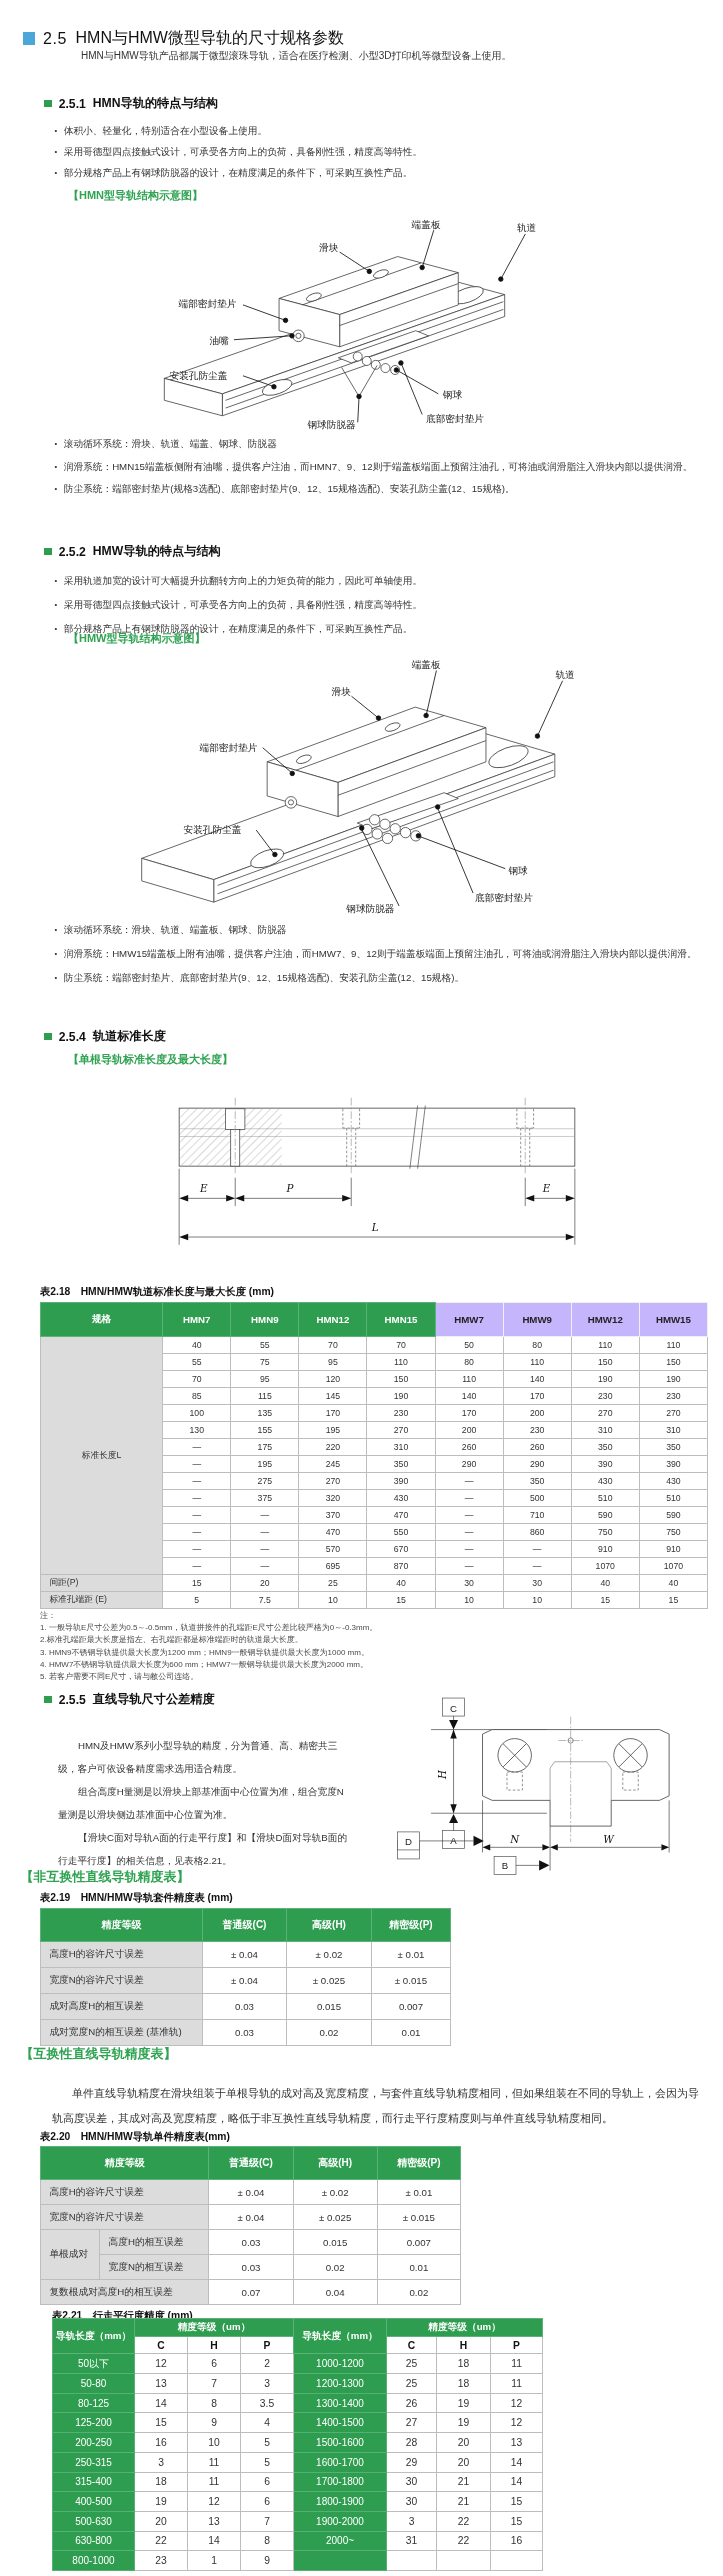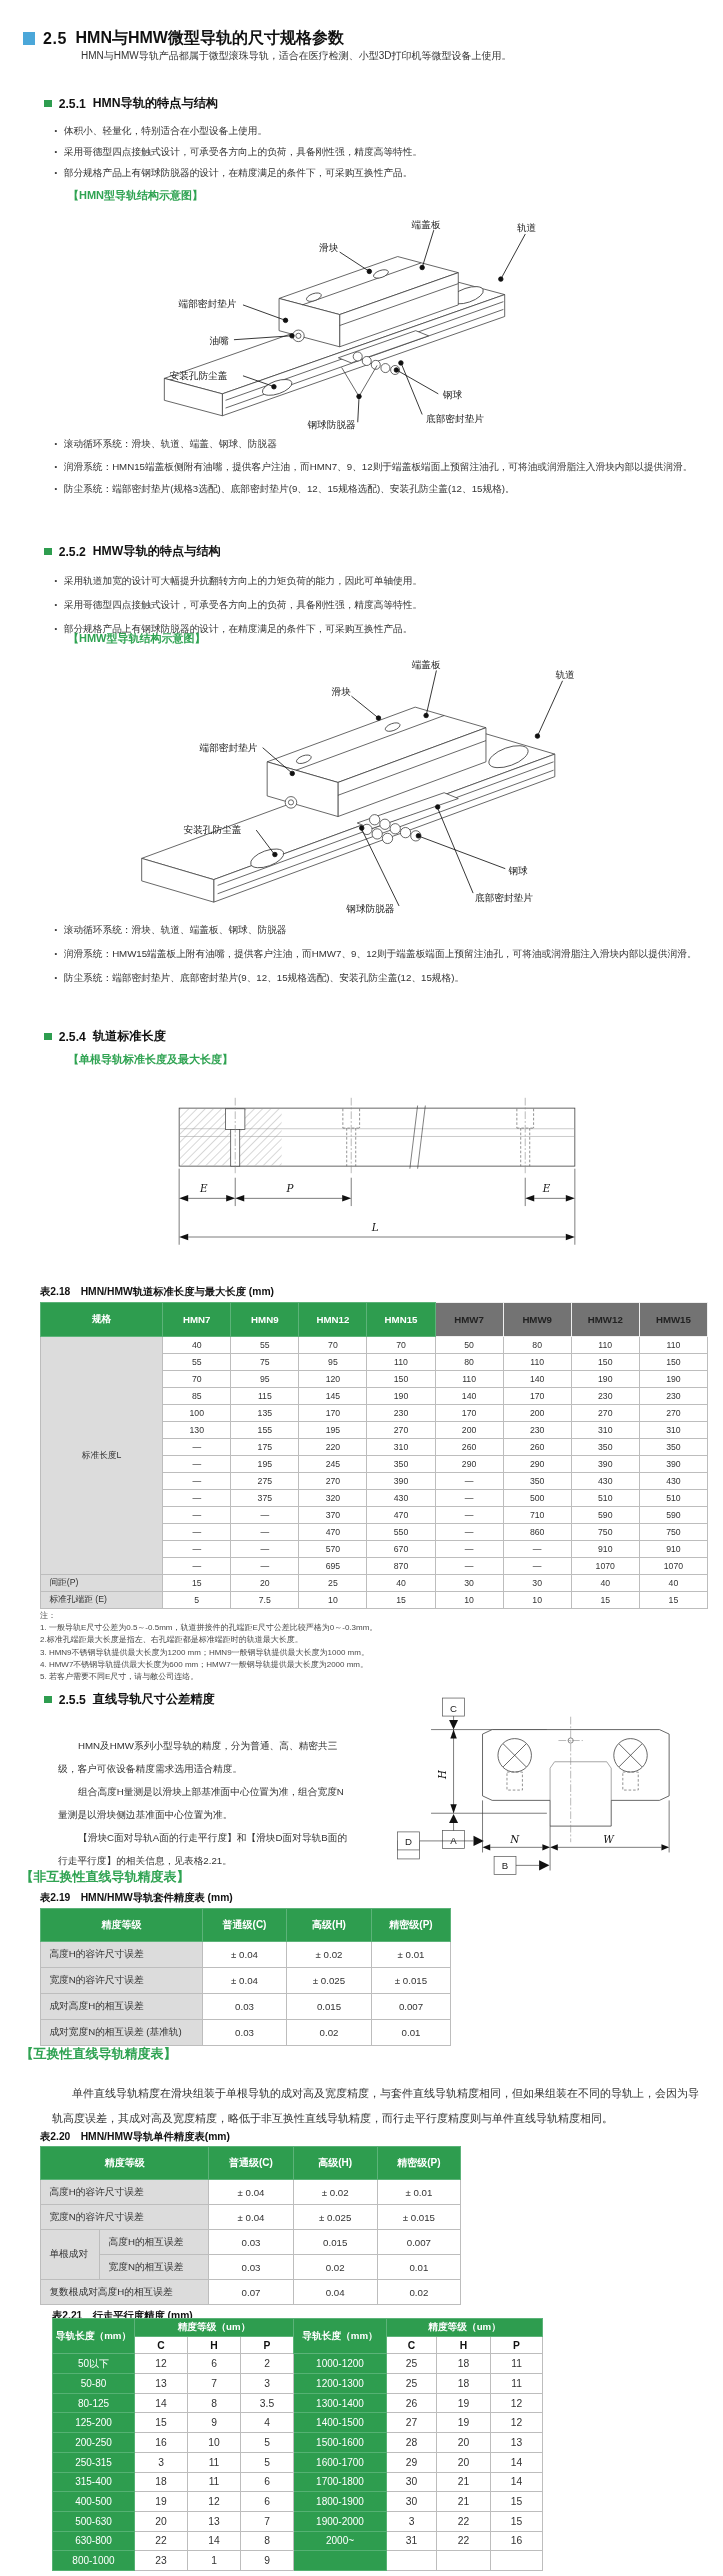--- a/index.html
+++ b/index.html
@@ -1,20 +1,20 @@
 <!DOCTYPE html>
 <html style="font-size:10.3px"><head>
 <meta charset="utf-8">
 <style>
   html,body{margin:0;padding:0;background:#fff;}
   .page{position:relative;width:723px;height:2576px;background:#fff;overflow:hidden;
         font-family:"Liberation Sans","DejaVu Sans",sans-serif;color:#222;}
   .sq{display:inline-block;flex:0 0 auto;}
   .h1{position:absolute;left:22.5px;top:28px;display:flex;align-items:center;gap:8.4px;
-      font-size:16px;font-weight:bold;color:#111;}
+      font-size:16px;font-weight:normal;color:#111;}
   .h1 .sq{width:12.2px;height:12.2px;background:#4BA7D9;}
   .h1 .num{letter-spacing:0.6px;}
   .h2{position:absolute;display:flex;align-items:center;gap:7px;font-size:12.2px;font-weight:bold;color:#111;}
   .h2 .sq{width:7.7px;height:7.7px;background:#2E9D4F;}
   .intro{position:absolute;left:81px;top:49px;margin:0;font-size:10px;color:#333;}
   .glabel{position:absolute;font-size:11px;font-weight:bold;color:#2FA352;}
   .glabel.big{font-size:13px;}
   .blist{position:absolute;margin:0;padding:0;list-style:none;font-size:9.7px;color:#333;width:652px;}
   .blist li{position:relative;padding-left:9.7px;line-height:21px;}
   .blist li::before{content:"•";position:absolute;left:0.6px;top:0;font-size:7.7px;color:#333;}
@@ -32,21 +32,21 @@
   svg .nofill{fill:none;}
   svg .lead{stroke:#111;stroke-width:1.3;}
   svg .lbl{font-size:15px;fill:#1a1a1a;}
   svg .dim{font-size:16px;font-style:italic;font-family:"DejaVu Serif","Liberation Serif",serif;fill:#111;}
   svg .dash{stroke:#555;stroke-width:1;fill:none;stroke-dasharray:4 3;}
   svg .cl{stroke:#888;stroke-width:0.9;fill:none;stroke-dasharray:12 3 3 3;}
   table{position:absolute;border-collapse:collapse;table-layout:fixed;background:#fff;}
   th,td{border:0.6px solid #bdbdbd;text-align:center;padding:0;white-space:nowrap;overflow:hidden;}
   th{font-weight:bold;}
   .th-green{background:#2E9D4F;color:#fff;border:0.6px solid #5CB379;}
-  .th-gray{background:#737373;color:#222;border:0.6px solid #efefef;margin-top:43px;}
+  .th-gray{background:#c4b5fd;color:#222;border:0.6px solid #efefef;margin-top:43px;}
   td.lab{background:#DCDCDC;color:#222;}
   td.leftlab{text-align:left;padding-left:8.4px;}
   #t218{left:40px;top:1302px;width:668px;}
   #t218 th{height:33px;font-size:9.7px;}
   #t218 td{height:16px;font-size:8.7px;color:#333;}
   #t219{left:40px;top:1908px;width:410px;}
   #t219 th{height:32px;font-size:10px;}
   #t219 td{height:25px;font-size:9.7px;color:#333;}
   #t220{left:40px;top:2146px;width:421px;}
   #t220 th{height:32px;font-size:10px;}

